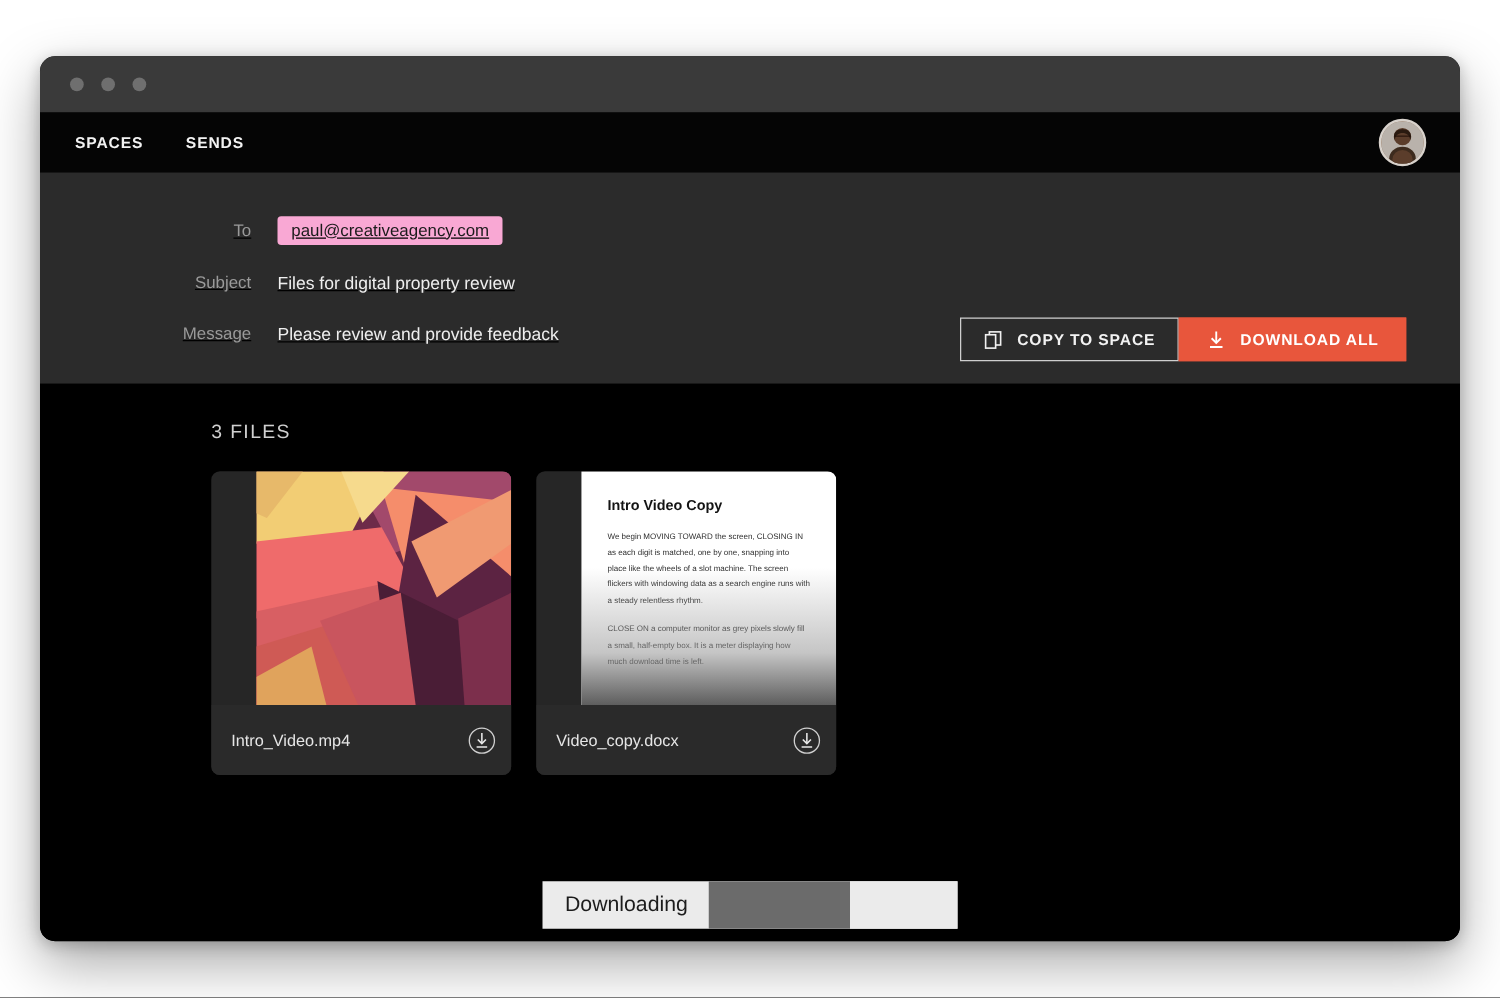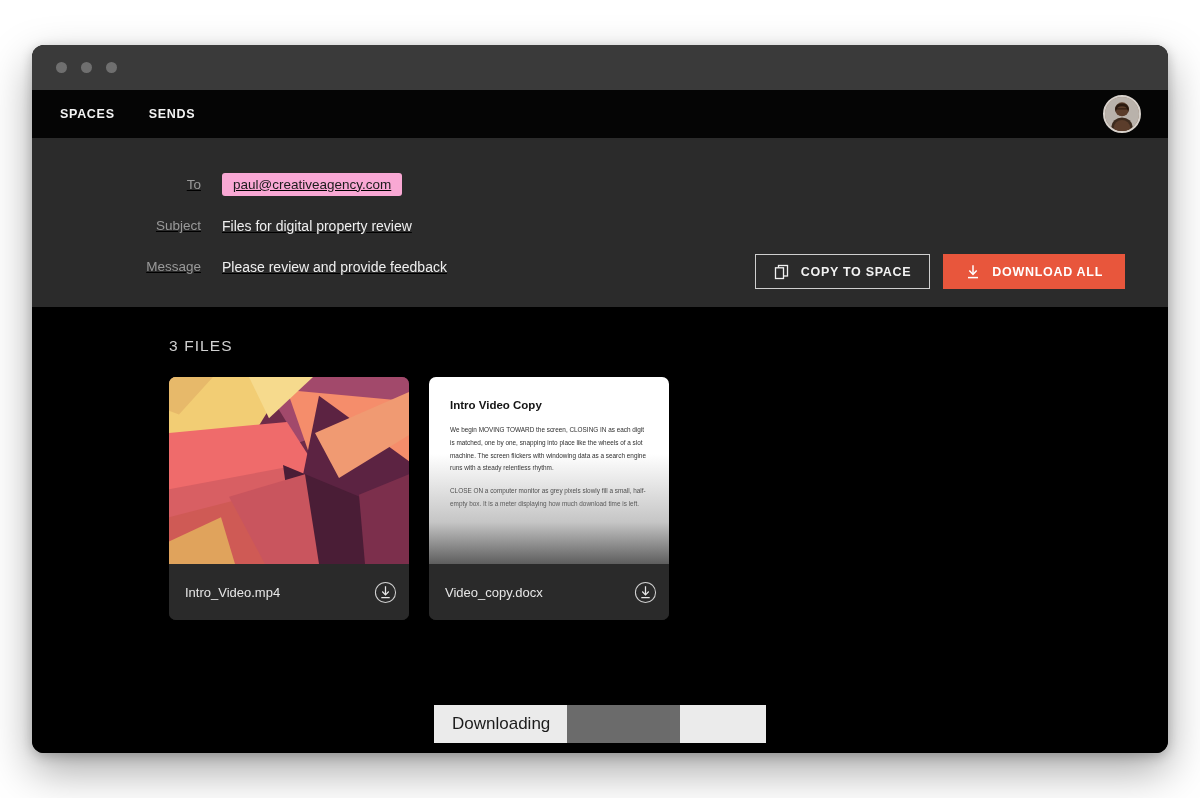--- a/index.html
+++ b/index.html
@@ -101,21 +101,20 @@
   }
   .meta-value {
     color: #efefef;
     font-size: 14px;
   }
   .meta-actions {
     position: absolute;
     right: 43px;
     bottom: 18px;
     display: flex;
-    gap: 13px;
   }
   .btn {
     display: flex;
     align-items: center;
     gap: 11px;
     height: 35px;
     padding: 0 18px;
     font-size: 12.5px;
     font-weight: bold;
     letter-spacing: 0.7px;
@@ -159,20 +158,21 @@
     overflow: hidden;
     background: #262626;
     display: flex;
     flex-direction: column;
     cursor: pointer;
   }
   .card-preview {
     flex: 1;
     position: relative;
     overflow: hidden;
+    margin-left: 36px;
   }
   .card-preview svg { display: block; width: 100%; height: 100%; }
   .card-foot {
     height: 56px;
     background: #2a2a2a;
     display: flex;
     align-items: center;
     justify-content: space-between;
     padding: 0 12px 0 16px;
   }

